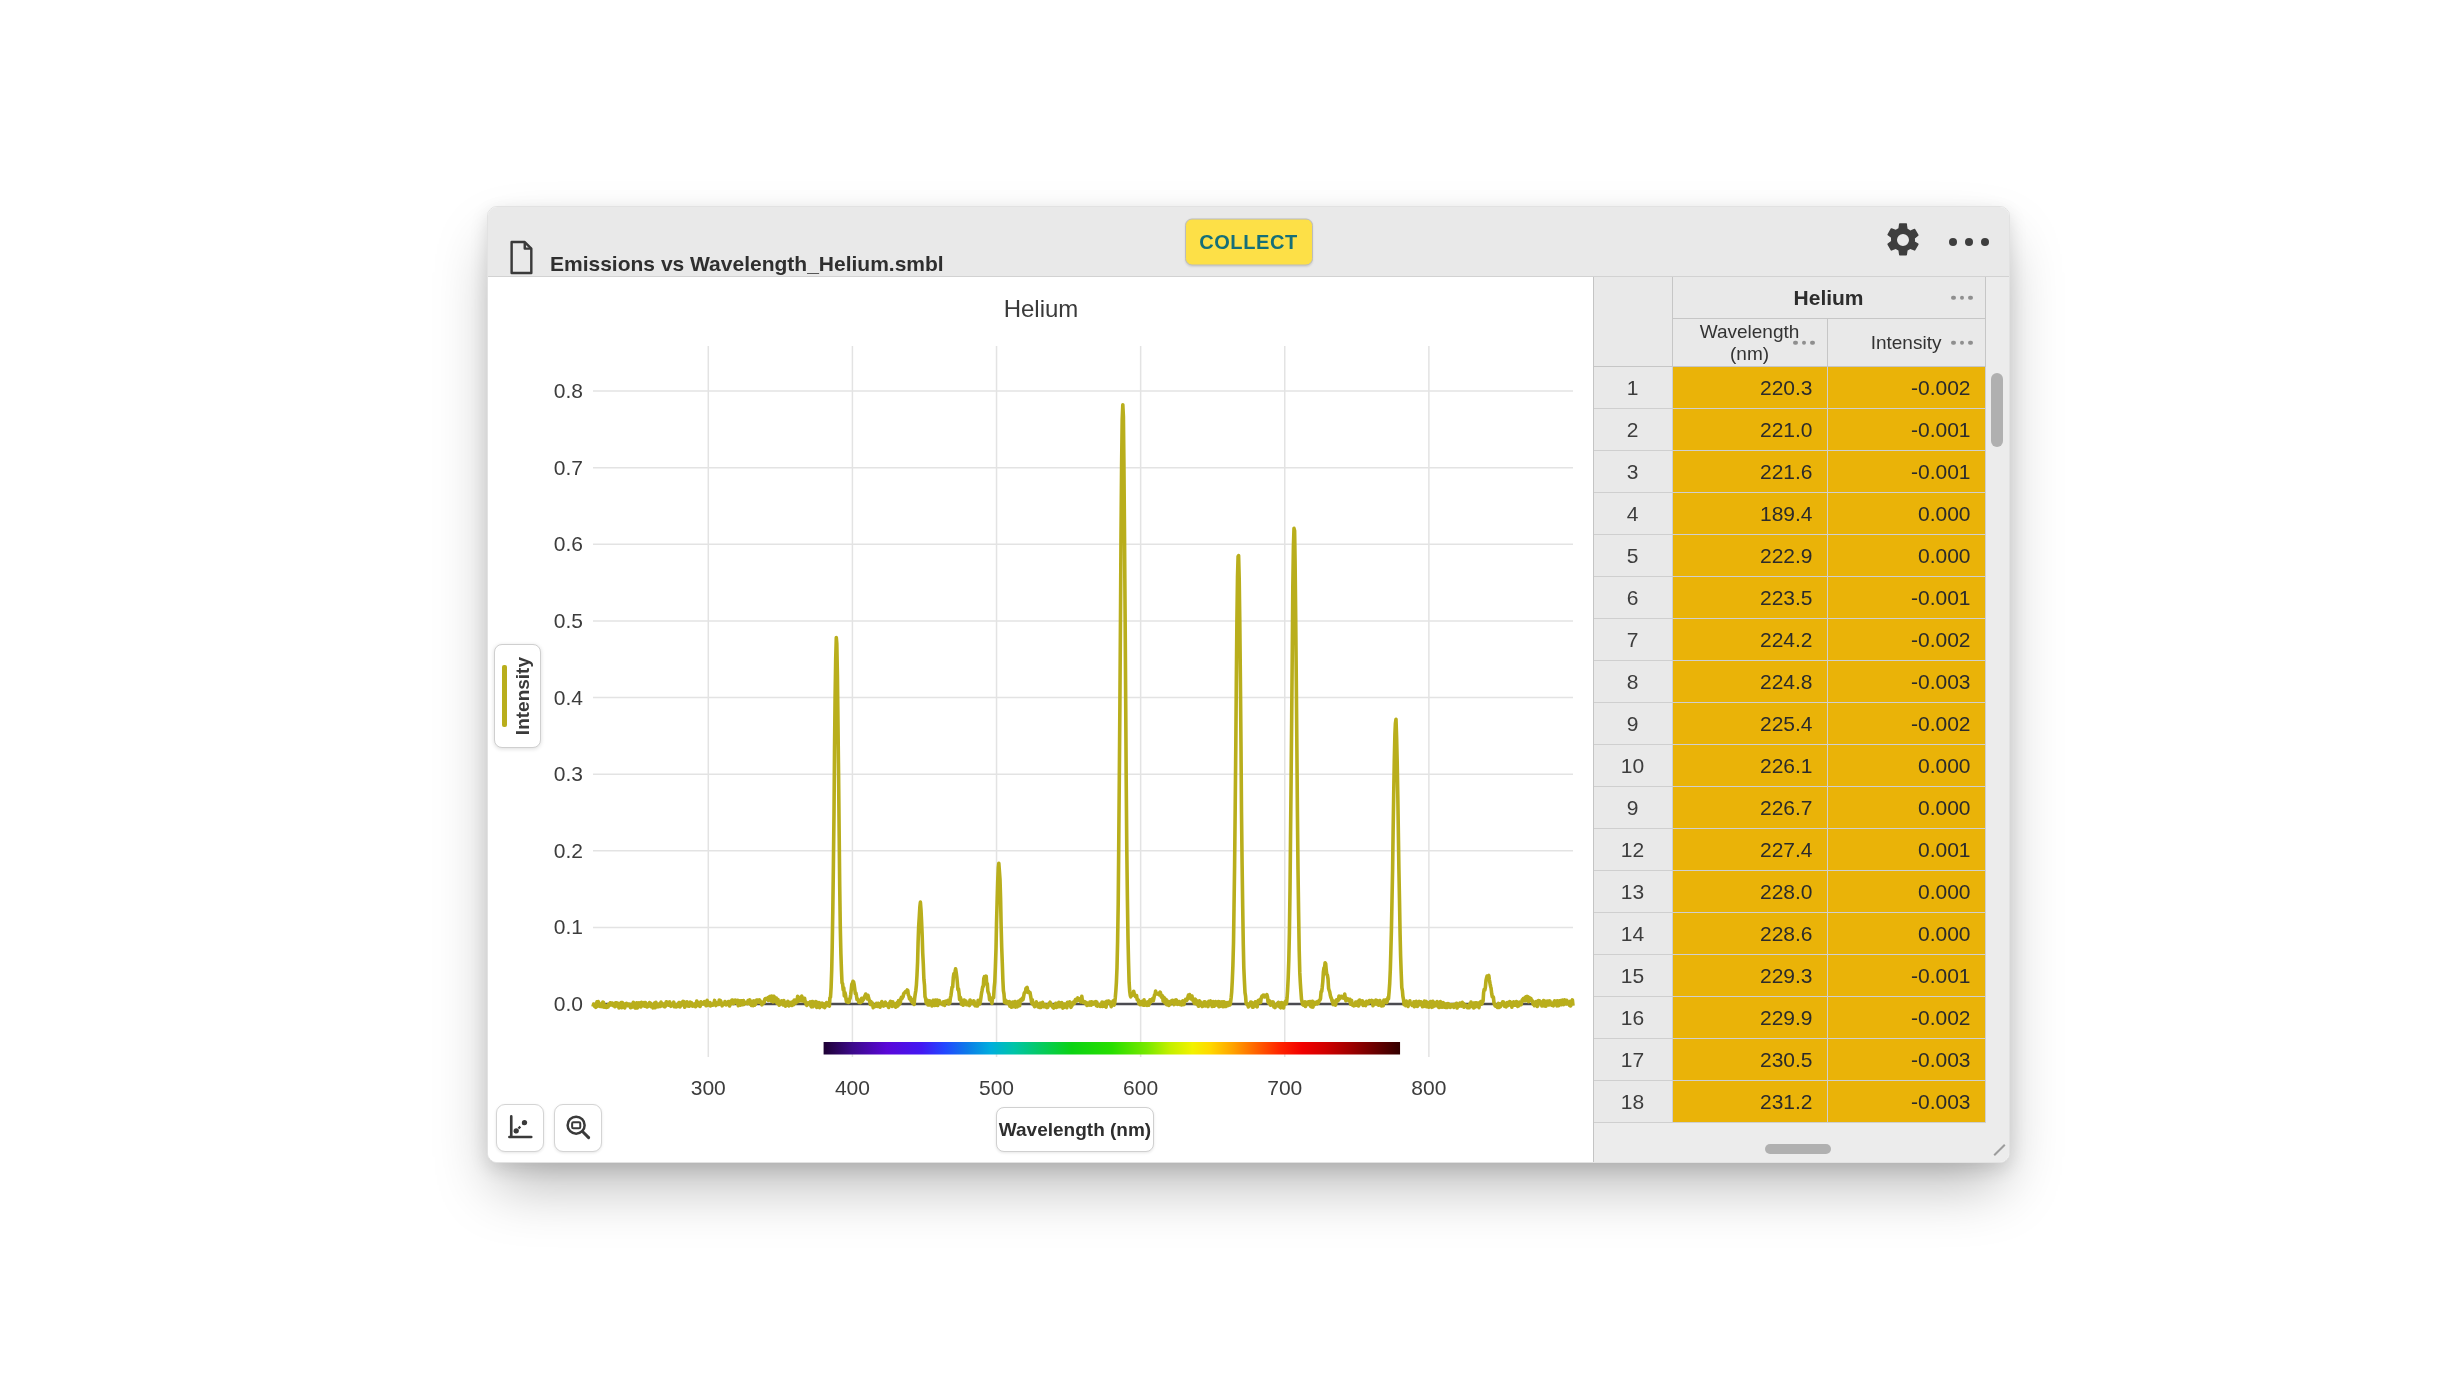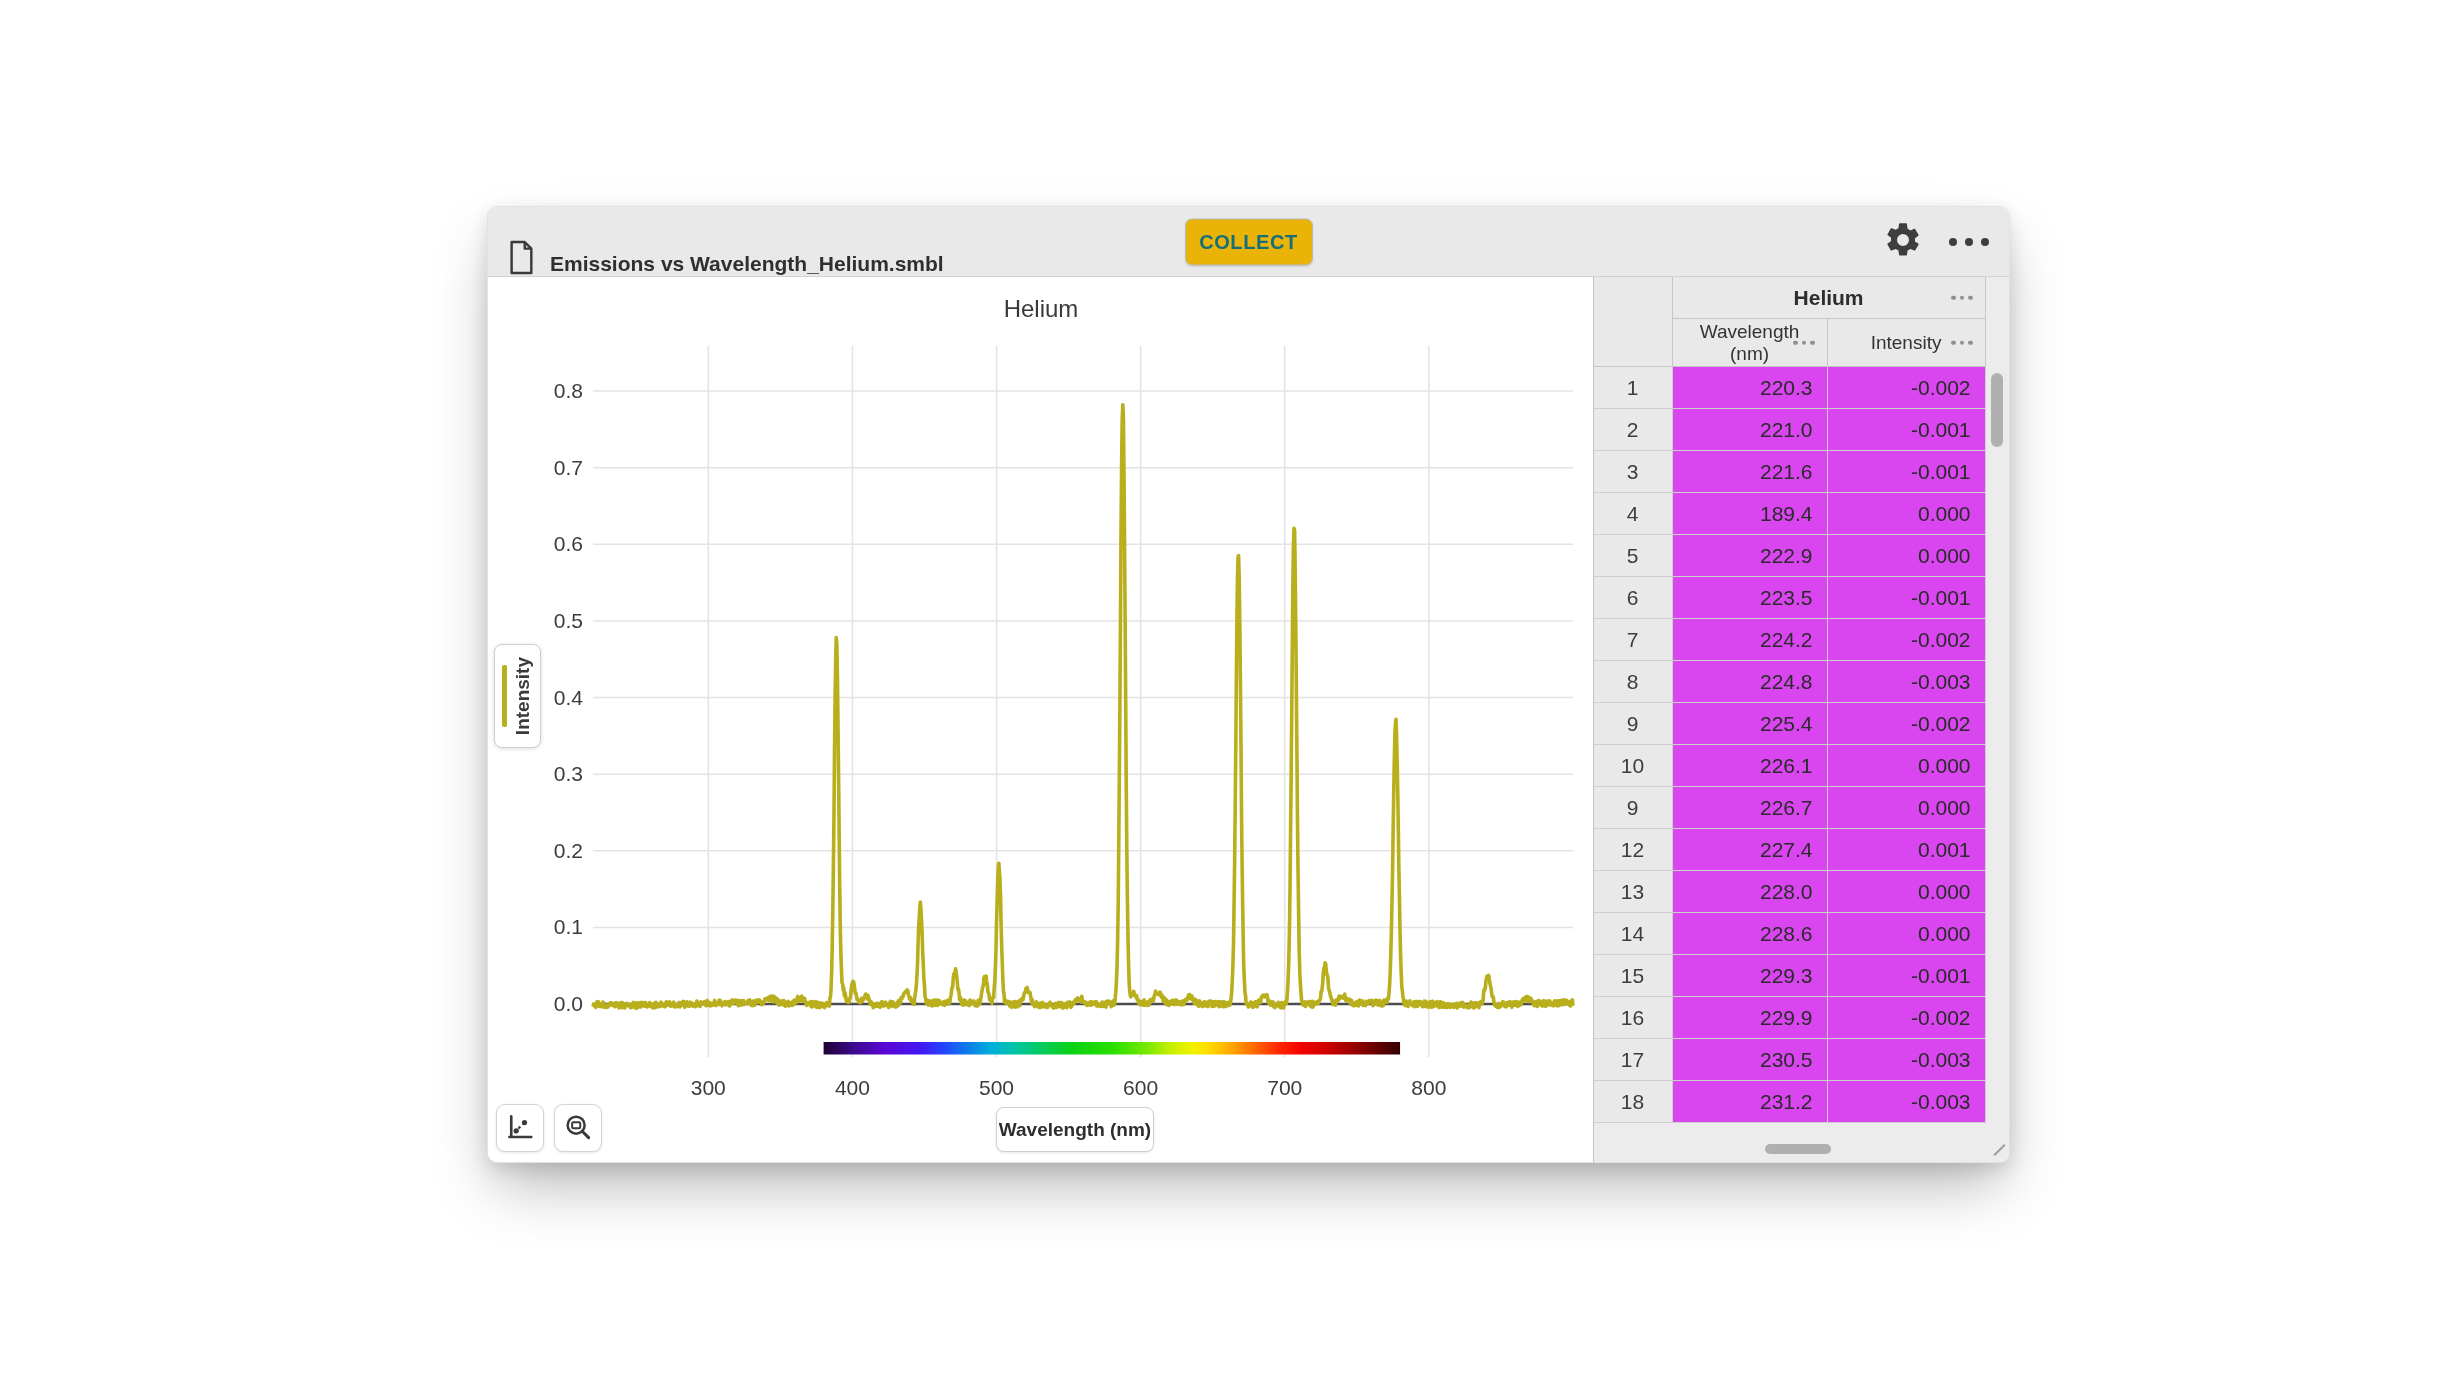--- a/index.html
+++ b/index.html
@@ -7,21 +7,21 @@
 
   .window { position:absolute; left:487px; top:206px; width:1523px; height:957px;
     border-radius:10px; overflow:hidden; background:#fff; border:1px solid #e2e2e2;
     box-shadow:0 30px 60px -8px rgba(0,0,0,.28), 0 6px 18px rgba(0,0,0,.12); }
 
   .topbar { position:relative; height:70px; background:#e9e9e9; border-bottom:1px solid #d2d2d2;
     display:flex; align-items:flex-end; padding-left:18px; }
   .doc-icon { display:inline-flex; margin-right:14px; }
   .filename { font-size:21px; font-weight:600; color:#2f2f2f; }
   .collect-btn { position:absolute; left:50%; top:50%; transform:translate(-50%,-50%);
-    width:128px; height:47px; background:#eab308; border:1.5px solid #bcbcbc; border-radius:7px;
+    width:128px; height:47px; background:#fde047; border:1.5px solid #bcbcbc; border-radius:7px;
     color:var(--accent,#156f78); font-family:inherit; font-weight:700; font-size:20px; letter-spacing:.6px;
     box-shadow:0 1px 2px rgba(0,0,0,.10); cursor:pointer; }
   .topbar-right { position:absolute; right:20px; top:0; height:100%; display:flex; align-items:center; gap:26px; }
   .iconbtn { background:none; border:none; cursor:pointer; display:flex; align-items:center; }
   .dots { display:inline-flex; gap:8px; }
   .dots i { width:8px; height:8px; border-radius:50%; background:#3e3e3e; display:block; }
   .dots.small { gap:4px; }
   .dots.small i { width:4.5px; height:4.5px; background:#8f8f8f; }
 
   .content { display:flex; height:887px; }
@@ -56,21 +56,21 @@
     display:flex; align-items:center; justify-content:center; font-size:21px; font-weight:700; color:#2d2d2d; }
   .group-header .dots, .colh .dots { position:absolute; right:12px; top:50%; transform:translateY(-50%); }
   .colh-row { position:absolute; left:79px; top:42px; width:313px; height:48px; display:grid; grid-template-columns:155px 158px; }
   .colh { position:relative; background:#e9e9e9; border-right:1px solid #c6c6c6; border-bottom:1px solid #c6c6c6;
     display:flex; align-items:center; justify-content:center; font-size:19px; color:#333; text-align:center; line-height:1.12; }
   .colh .lbl { max-width:108px; }
   #table-rows { position:absolute; left:0; top:90px; width:392px; }
   .trow { display:grid; grid-template-columns:79px 155px 158px; height:42px; }
   .tcell { border-bottom:1px solid #cfcfcf; border-right:1px solid #cfcfcf; display:flex; align-items:center; font-size:21px; }
   .tcell.num { background:#e9e9e9; justify-content:center; color:#3d3d3d; }
-  .tcell.val { background:#d946ef; justify-content:flex-end; padding-right:14px; color:#2b2b2b; }
+  .tcell.val { background:#eab308; justify-content:flex-end; padding-right:14px; color:#2b2b2b; }
   .vscroll { position:absolute; right:6px; top:96px; width:12px; height:74px; border-radius:6px; background:#b0b0b0; cursor:pointer; }
   .hscroll { position:absolute; left:171px; top:867px; width:66px; height:10px; border-radius:5px; background:#b0b0b0; cursor:pointer; }
   .resize-handle { position:absolute; right:2px; top:872px; width:15px; height:2px; background:#9c9c9c; transform:rotate(-45deg); cursor:pointer; }
 </style>
 </head>
 <body>
 
 <div class="window">
 
   <header class="topbar">

